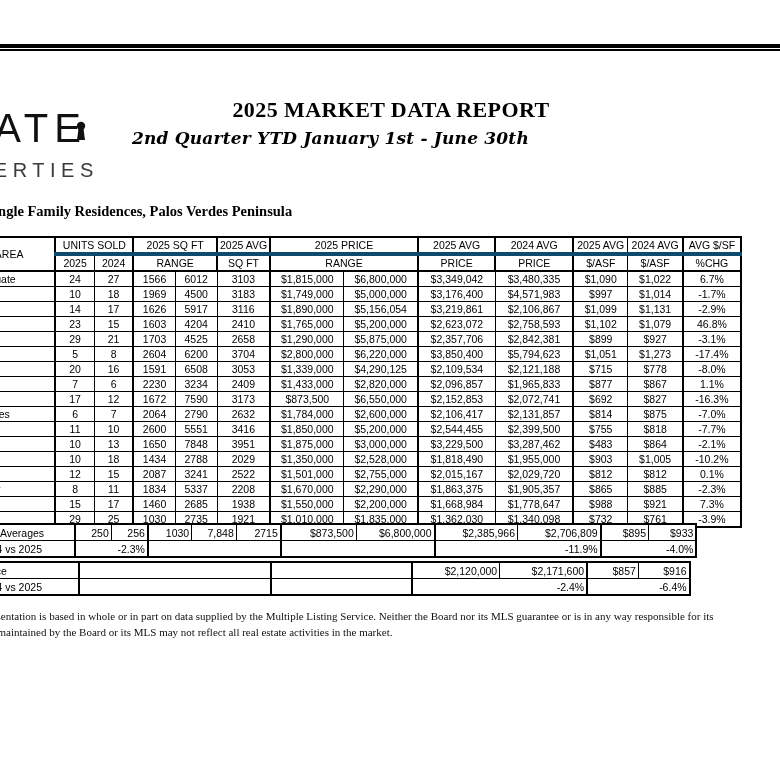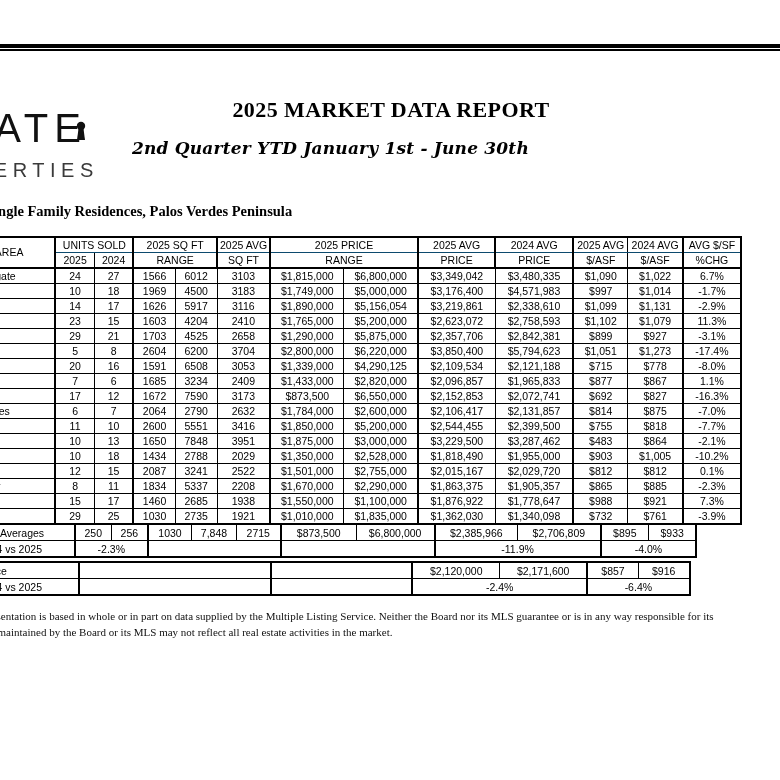--- a/index.html
+++ b/index.html
@@ -36,21 +36,21 @@
   }
 
   
   .title{
     position:absolute;left:0;top:97px;width:756px;text-align:center;
     font-family:"Liberation Serif", serif;
     font-weight:bold;font-size:22px;letter-spacing:.4px;
     padding-left:26px;box-sizing:border-box;
   }
   .subtitle{
-    position:absolute;left:0;top:138px;width:635px;text-align:center;
+    position:absolute;left:0;top:128px;width:635px;text-align:center;
     font-family:"DejaVu Serif", serif;
     font-weight:bold;font-style:italic;font-size:17px;letter-spacing:.2px;
     padding-left:26px;box-sizing:border-box;
   }
   .section-title{
     position:absolute;left:-14px;top:203px;
     font-family:"Liberation Serif", serif;
     font-weight:bold;font-size:14.5px;white-space:nowrap;
   }
 
@@ -70,33 +70,33 @@
     line-height:13px;
     overflow:hidden;
     white-space:nowrap;
     background:#fff;
   }
   .main-table th{font-size:10.5px;}
   .main-table td.area{
     text-align:left;padding-left:5px;
   }
   .main-table thead tr th{height:14px;}
-  .hdr-top th{border-bottom:1px solid #0c4a6e;}
+  .hdr-top th{border-bottom:4px solid #0c4a6e;}
   .thick-r{border-right:2px solid #000 !important;}
   .thick-l{border-left:2px solid #000 !important;}
   .thick-t{border-top:2px solid #000 !important;}
   .thick-b{border-bottom:2px solid #000 !important;}
 
   
   .sum-table{
     position:absolute;left:-38px;
     table-layout:fixed;font-size:10.5px;
   }
   .sum-table td{
-    border:1px solid #000;text-align:center;height:15px;
+    border:1px solid #000;text-align:right;height:15px;
     padding:0 2px;line-height:14px;white-space:nowrap;overflow:hidden;
     background:#fff;
   }
   .sum-table td.lbl{text-align:left;padding-left:5px;}
   .sum-a{top:523px;}
   .sum-b{top:561px;}
 
   
   .footer{
     position:absolute;left:-26px;top:608px;width:820px;
@@ -205,39 +205,39 @@
         <tr>
           <td class="area area thick-l thick-r">ve</td>
           <td>14</td>
           <td class="thick-r">17</td>
           <td>1626</td>
           <td>5917</td>
           <td>3116</td>
           <td class="thick-l">$1,890,000</td>
           <td class="thick-r">$5,156,054</td>
           <td class="thick-l">$3,219,861</td>
-          <td class="thick-r">$2,338,610</td>
+          <td class="thick-r">$2,106,867</td>
           <td>$1,099</td>
           <td class="thick-r">$1,131</td>
           <td class="thick-r">-2.9%</td>
         </tr>
         <tr>
           <td class="area area thick-l thick-r">s</td>
           <td>23</td>
           <td class="thick-r">15</td>
           <td>1603</td>
           <td>4204</td>
           <td>2410</td>
           <td class="thick-l">$1,765,000</td>
           <td class="thick-r">$5,200,000</td>
           <td class="thick-l">$2,623,072</td>
           <td class="thick-r">$2,758,593</td>
           <td>$1,102</td>
           <td class="thick-r">$1,079</td>
-          <td class="thick-r">11.3%</td>
+          <td class="thick-r">46.8%</td>
         </tr>
         <tr>
           <td class="area area thick-l thick-r">orth</td>
           <td>29</td>
           <td class="thick-r">21</td>
           <td>1703</td>
           <td>4525</td>
           <td>2658</td>
           <td class="thick-l">$1,290,000</td>
           <td class="thick-r">$5,875,000</td>
@@ -274,21 +274,21 @@
           <td class="thick-l">$2,109,534</td>
           <td class="thick-r">$2,121,188</td>
           <td>$715</td>
           <td class="thick-r">$778</td>
           <td class="thick-r">-8.0%</td>
         </tr>
         <tr>
           <td class="area area thick-l thick-r">na</td>
           <td>7</td>
           <td class="thick-r">6</td>
-          <td>1685</td>
+          <td>2230</td>
           <td>3234</td>
           <td>2409</td>
           <td class="thick-l">$1,433,000</td>
           <td class="thick-r">$2,820,000</td>
           <td class="thick-l">$2,096,857</td>
           <td class="thick-r">$1,965,833</td>
           <td>$877</td>
           <td class="thick-r">$867</td>
           <td class="thick-r">1.1%</td>
         </tr>
@@ -398,22 +398,22 @@
           <td class="thick-r">-2.3%</td>
         </tr>
         <tr>
           <td class="area area thick-l thick-r"></td>
           <td>15</td>
           <td class="thick-r">17</td>
           <td>1460</td>
           <td>2685</td>
           <td>1938</td>
           <td class="thick-l">$1,550,000</td>
-          <td class="thick-r">$1,100,000</td>
-          <td class="thick-l">$1,876,922</td>
+          <td class="thick-r">$2,200,000</td>
+          <td class="thick-l">$1,668,984</td>
           <td class="thick-r">$1,778,647</td>
           <td>$988</td>
           <td class="thick-r">$921</td>
           <td class="thick-r">7.3%</td>
         </tr>
         <tr>
           <td class="area area thick-l thick-r thick-b">PV</td>
           <td class="thick-b">29</td>
           <td class="thick-r thick-b">25</td>
           <td class="thick-b">1030</td>

